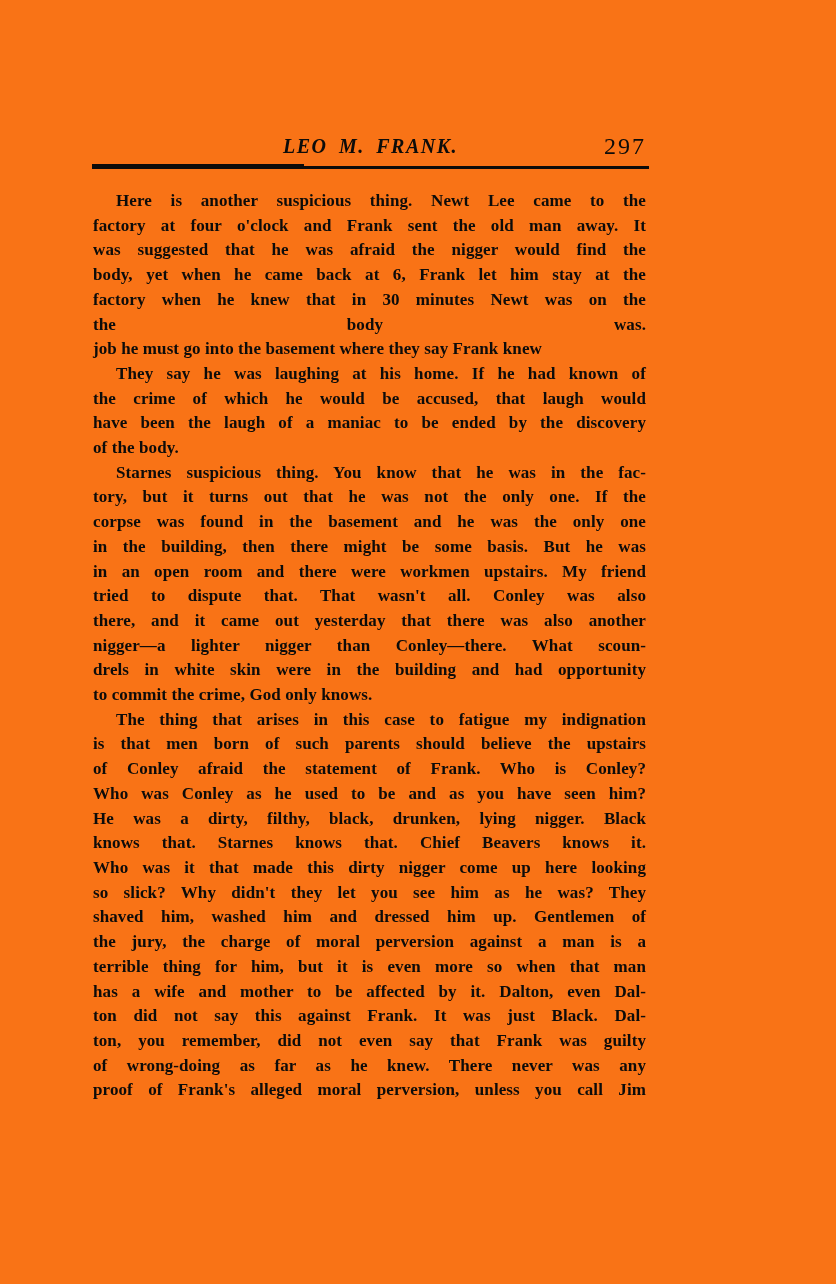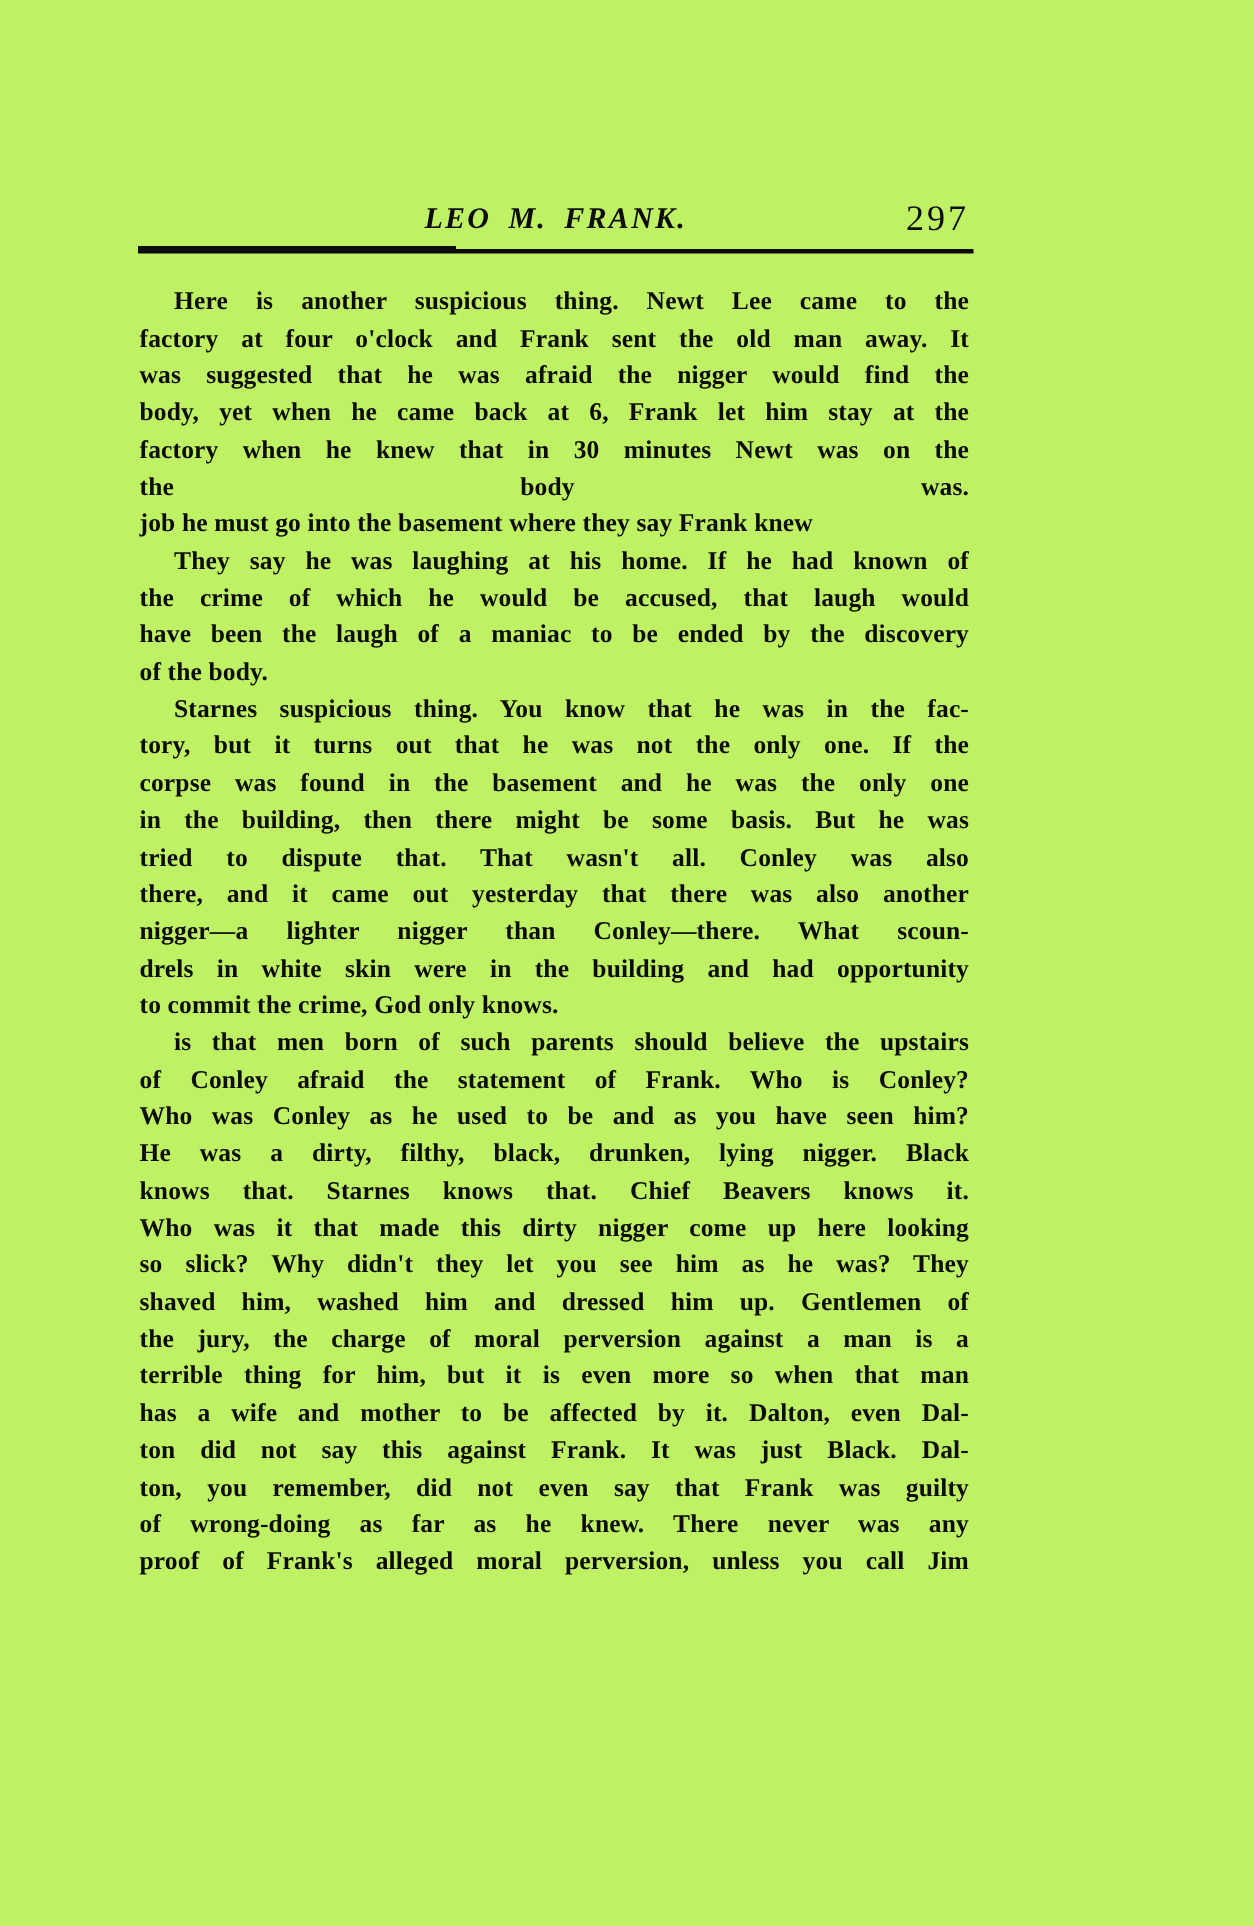--- a/index.html
+++ b/index.html
@@ -89,21 +89,21 @@
   .para .line:first-child {
     text-indent: 23px;
   }
   .para:not(.continues) .line:last-child {
     text-align-last: left;
   }
 </style>
 </head>
 <body>
 
-<div class="page" style="color: rgb(13, 12, 10); background: #bef264;">
+<div class="page" style="color: rgb(13, 12, 10); background: #f97316;">
   <div class="running-head">
     <span class="head-title">LEO M. FRANK.</span>
     <span class="head-page">297</span>
   </div>
   <div class="head-rule"></div>
   <div class="text-block" id="text-block">
       <div class="para">
         <div class="line">Here is another suspicious thing. Newt Lee came to the</div>
         <div class="line">factory at four o'clock and Frank sent the old man away. It</div>
         <div class="line">was suggested that he was afraid the nigger would find the</div>
@@ -116,27 +116,29 @@
         <div class="line">They say he was laughing at his home. If he had known of</div>
         <div class="line">the crime of which he would be accused, that laugh would</div>
         <div class="line">have been the laugh of a maniac to be ended by the discovery</div>
         <div class="line">of the body.</div>
       </div>
       <div class="para">
         <div class="line">Starnes suspicious thing. You know that he was in the fac-</div>
         <div class="line">tory, but it turns out that he was not the only one. If the</div>
         <div class="line">corpse was found in the basement and he was the only one</div>
         <div class="line">in the building, then there might be some basis. But he was</div>
+        <div class="line">in an open room and there were workmen upstairs. My friend</div>
         <div class="line">tried to dispute that. That wasn't all. Conley was also</div>
         <div class="line">there, and it came out yesterday that there was also another</div>
         <div class="line">nigger—a lighter nigger than Conley—there. What scoun-</div>
         <div class="line">drels in white skin were in the building and had opportunity</div>
         <div class="line">to commit the crime, God only knows.</div>
       </div>
       <div class="para continues">
+        <div class="line">The thing that arises in this case to fatigue my indignation</div>
         <div class="line">is that men born of such parents should believe the upstairs</div>
         <div class="line">of Conley afraid the statement of Frank. Who is Conley?</div>
         <div class="line">Who was Conley as he used to be and as you have seen him?</div>
         <div class="line">He was a dirty, filthy, black, drunken, lying nigger. Black</div>
         <div class="line">knows that. Starnes knows that. Chief Beavers knows it.</div>
         <div class="line">Who was it that made this dirty nigger come up here looking</div>
         <div class="line">so slick? Why didn't they let you see him as he was? They</div>
         <div class="line">shaved him, washed him and dressed him up. Gentlemen of</div>
         <div class="line">the jury, the charge of moral perversion against a man is a</div>
         <div class="line">terrible thing for him, but it is even more so when that man</div>

